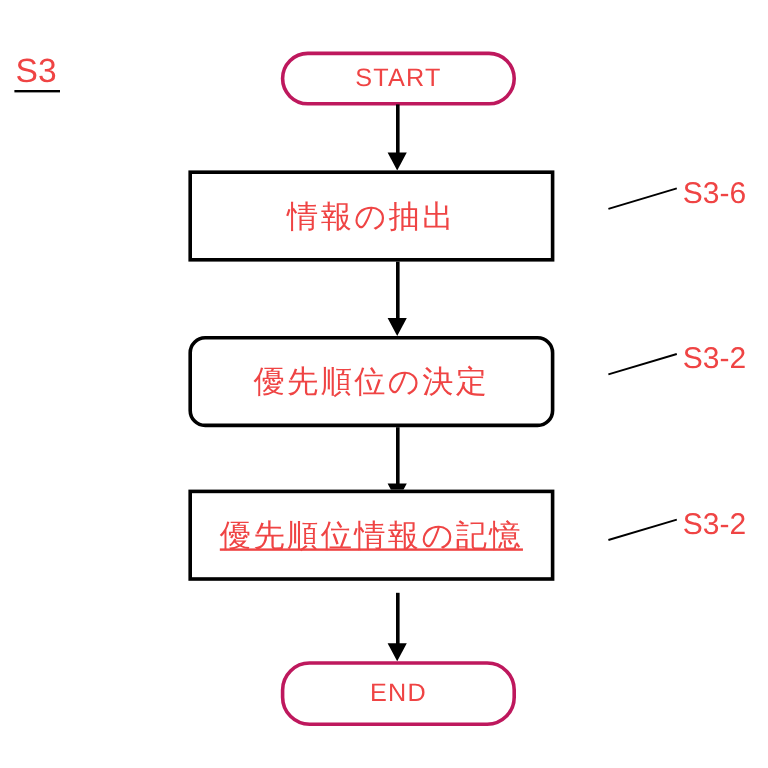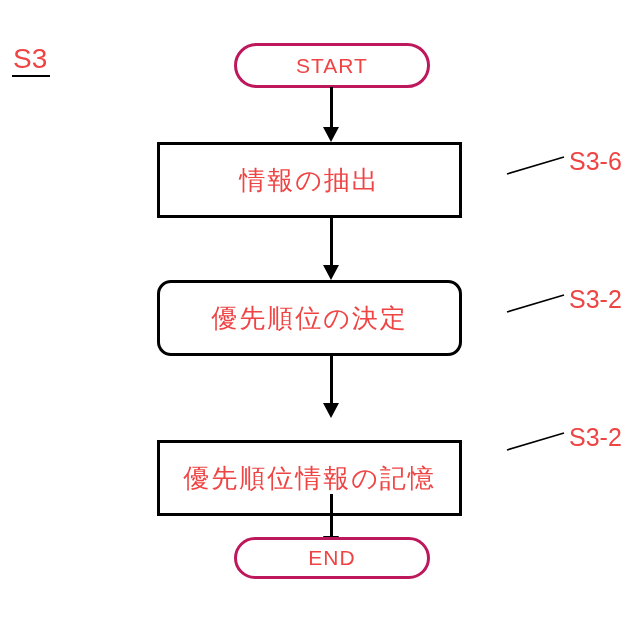--- a/index.html
+++ b/index.html
@@ -33,38 +33,38 @@
     border: 3px solid #be185d;
     border-radius: 24px;
     background: #ffffff;
     display: flex;
     align-items: center;
     justify-content: center;
     font-size: 21px;
     letter-spacing: 1px;
   }
   .terminal.start { top: 43px; height: 45px; }
-  .terminal.end   { top: 537px; height: 42px; }
+  .terminal.end   { top: 551px; height: 54px; }
   .pbox {
     position: absolute;
     left: 157px;
     width: 305px;
     height: 76px;
     box-sizing: border-box;
     border: 3px solid #000000;
     background: #ffffff;
     display: flex;
     align-items: center;
     justify-content: center;
     font-size: 26px;
     letter-spacing: 2px;
   }
   .pbox.b1 { top: 142px; }
   .pbox.b2 { top: 280px; border-radius: 14px; }
-  .pbox.b3 { top: 440px; }
+  .pbox.b3 { top: 408px; text-decoration: underline; }
   .arrow-line {
     position: absolute;
     left: 330px;
     width: 3px;
     background: #000000;
   }
   .arrow-head {
     position: absolute;
     left: 323px;
     width: 0;

